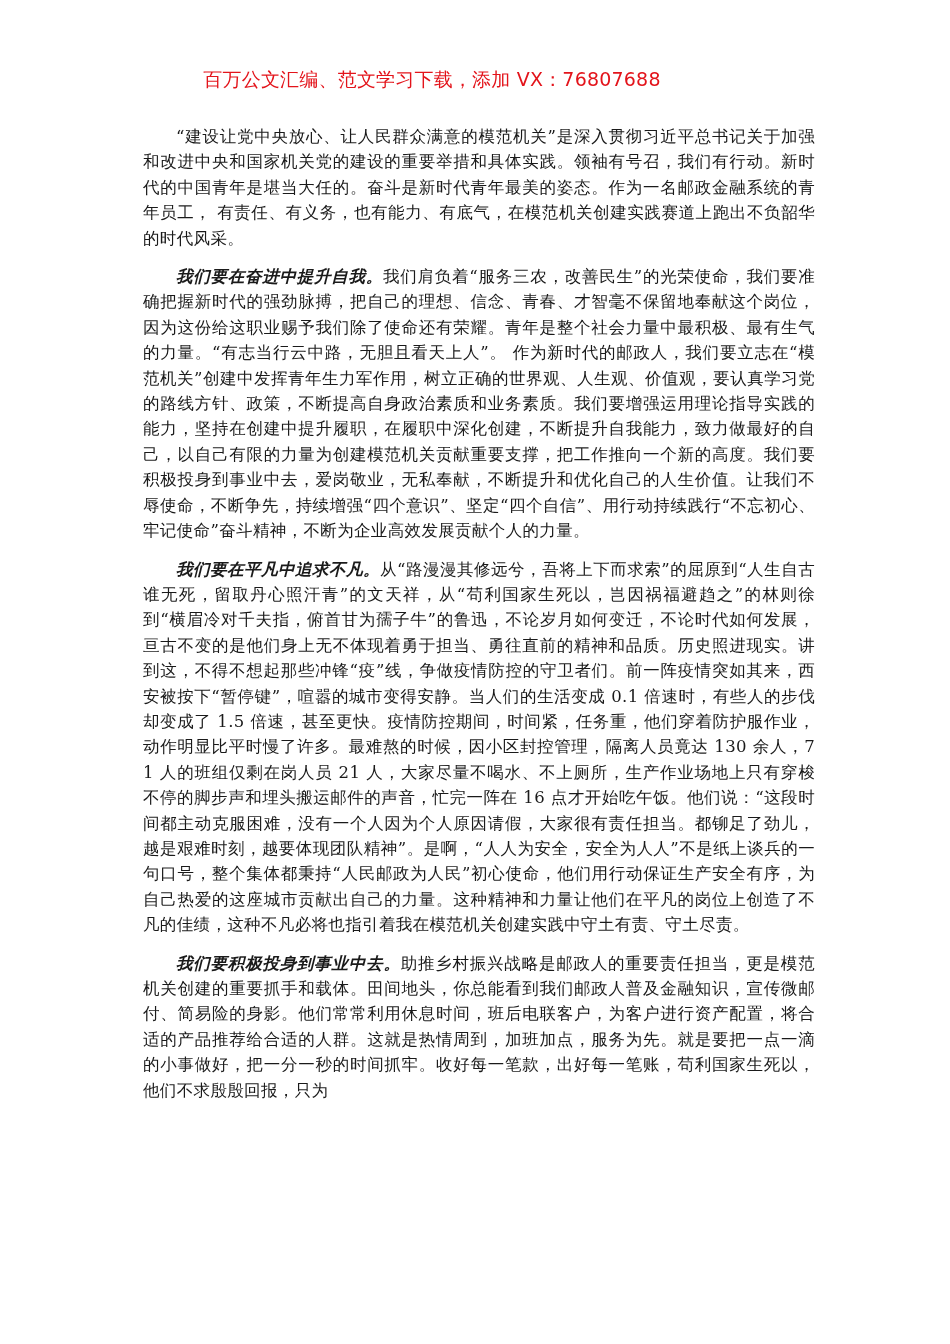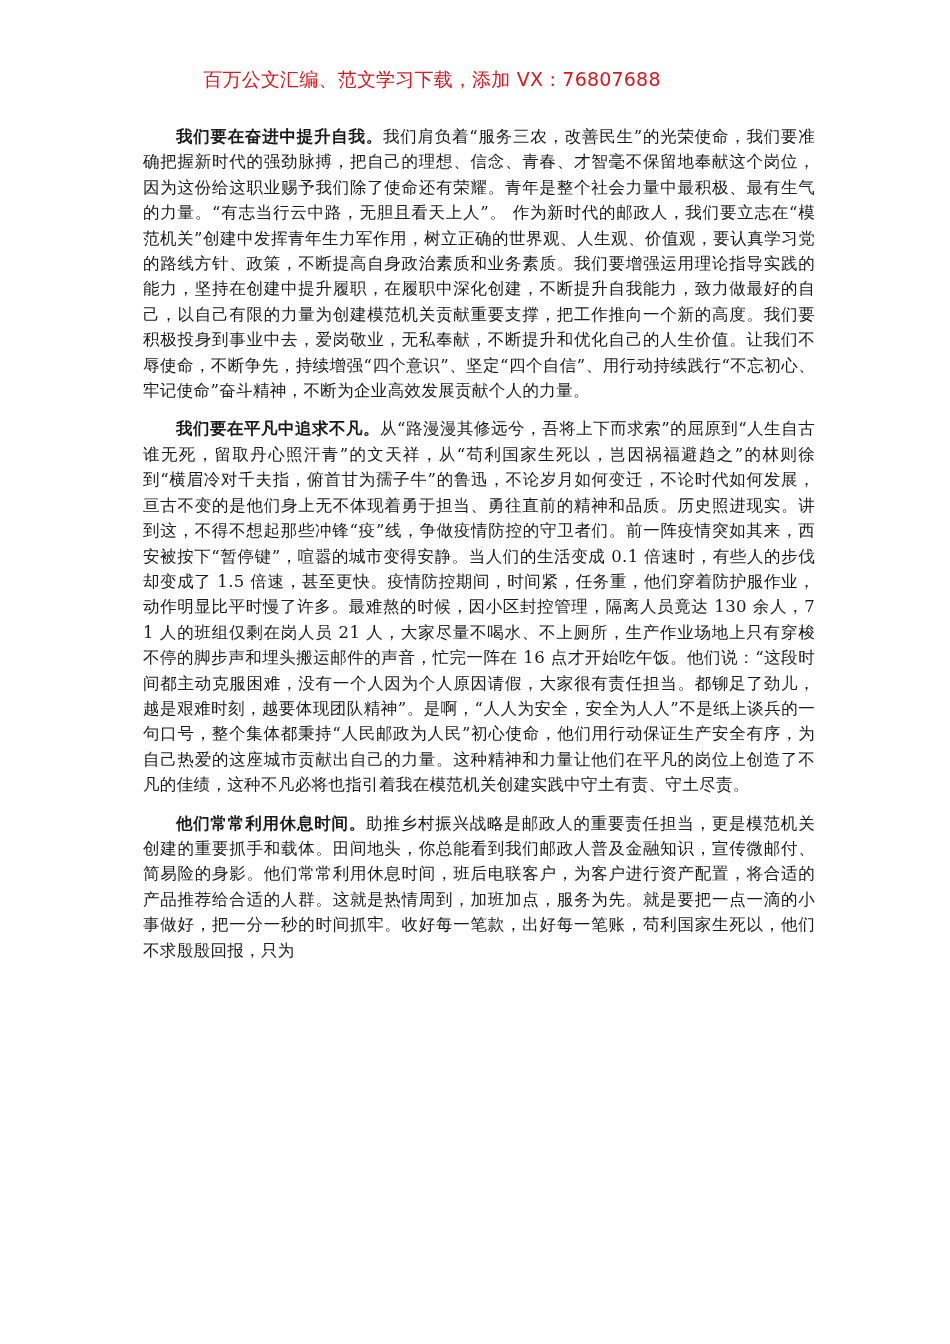--- a/index.html
+++ b/index.html
@@ -37,30 +37,34 @@
       margin: 0 0 13px 0;
       font-size: 16.5px;
       line-height: 25.4px;
       text-indent: 2em;
       text-align: justify;
       letter-spacing: 0.35px;
       word-break: break-all;
     }
     .para .lead {
       font-weight: bold;
+      font-style: italic;
     }
   </style>
 </head>
 <body>
 
 <div class="header-banner">百万公文汇编、范文学习下载，添加 VX：76807688</div>
 
 <div class="content">
   <p class="para">
+    <span class="lead"></span><span>“建设让党中央放心、让人民群众满意的模范机关”是深入贯彻习近平总书记关于加强和改进中央和国家机关党的建设的重要举措和具体实践。领袖有号召，我们有行动。新时代的中国青年是堪当大任的。奋斗是新时代青年最美的姿态。作为一名邮政金融系统的青年员工， 有责任、有义务，也有能力、有底气，在模范机关创建实践赛道上跑出不负韶华的时代风采。</span>
+  </p>
+  <p class="para">
     <span class="lead">我们要在奋进中提升自我。</span><span>我们肩负着“服务三农，改善民生”的光荣使命，我们要准确把握新时代的强劲脉搏，把自己的理想、信念、青春、才智毫不保留地奉献这个岗位，因为这份给这职业赐予我们除了使命还有荣耀。青年是整个社会力量中最积极、最有生气的力量。“有志当行云中路，无胆且看天上人”。 作为新时代的邮政人，我们要立志在“模范机关”创建中发挥青年生力军作用，树立正确的世界观、人生观、价值观，要认真学习党的路线方针、政策，不断提高自身政治素质和业务素质。我们要增强运用理论指导实践的能力，坚持在创建中提升履职，在履职中深化创建，不断提升自我能力，致力做最好的自己，以自己有限的力量为创建模范机关贡献重要支撑，把工作推向一个新的高度。我们要积极投身到事业中去，爱岗敬业，无私奉献，不断提升和优化自己的人生价值。让我们不辱使命，不断争先，持续增强“四个意识”、坚定“四个自信”、用行动持续践行“不忘初心、牢记使命”奋斗精神，不断为企业高效发展贡献个人的力量。</span>
   </p>
   <p class="para">
     <span class="lead">我们要在平凡中追求不凡。</span><span>从“路漫漫其修远兮，吾将上下而求索”的屈原到“人生自古谁无死，留取丹心照汗青”的文天祥，从“苟利国家生死以，岂因祸福避趋之”的林则徐到“横眉冷对千夫指，俯首甘为孺子牛”的鲁迅，不论岁月如何变迁，不论时代如何发展，亘古不变的是他们身上无不体现着勇于担当、勇往直前的精神和品质。历史照进现实。讲到这，不得不想起那些冲锋“疫”线，争做疫情防控的守卫者们。前一阵疫情突如其来，西安被按下“暂停键”，喧嚣的城市变得安静。当人们的生活变成 0.1 倍速时，有些人的步伐却变成了 1.5 倍速，甚至更快。疫情防控期间，时间紧，任务重，他们穿着防护服作业，动作明显比平时慢了许多。最难熬的时候，因小区封控管理，隔离人员竟达 130 余人，71 人的班组仅剩在岗人员 21 人，大家尽量不喝水、不上厕所，生产作业场地上只有穿梭不停的脚步声和埋头搬运邮件的声音，忙完一阵在 16 点才开始吃午饭。他们说：“这段时间都主动克服困难，没有一个人因为个人原因请假，大家很有责任担当。都铆足了劲儿，越是艰难时刻，越要体现团队精神”。是啊，“人人为安全，安全为人人”不是纸上谈兵的一句口号，整个集体都秉持“人民邮政为人民”初心使命，他们用行动保证生产安全有序，为自己热爱的这座城市贡献出自己的力量。这种精神和力量让他们在平凡的岗位上创造了不凡的佳绩，这种不凡必将也指引着我在模范机关创建实践中守土有责、守土尽责。</span>
   </p>
   <p class="para">
-    <span class="lead">他们常常利用休息时间。</span><span>助推乡村振兴战略是邮政人的重要责任担当，更是模范机关创建的重要抓手和载体。田间地头，你总能看到我们邮政人普及金融知识，宣传微邮付、简易险的身影。他们常常利用休息时间，班后电联客户，为客户进行资产配置，将合适的产品推荐给合适的人群。这就是热情周到，加班加点，服务为先。就是要把一点一滴的小事做好，把一分一秒的时间抓牢。收好每一笔款，出好每一笔账，苟利国家生死以，他们不求殷殷回报，只为</span>
+    <span class="lead">我们要积极投身到事业中去。</span><span>助推乡村振兴战略是邮政人的重要责任担当，更是模范机关创建的重要抓手和载体。田间地头，你总能看到我们邮政人普及金融知识，宣传微邮付、简易险的身影。他们常常利用休息时间，班后电联客户，为客户进行资产配置，将合适的产品推荐给合适的人群。这就是热情周到，加班加点，服务为先。就是要把一点一滴的小事做好，把一分一秒的时间抓牢。收好每一笔款，出好每一笔账，苟利国家生死以，他们不求殷殷回报，只为</span>
   </p>
 </div>
 
 </body></html>

